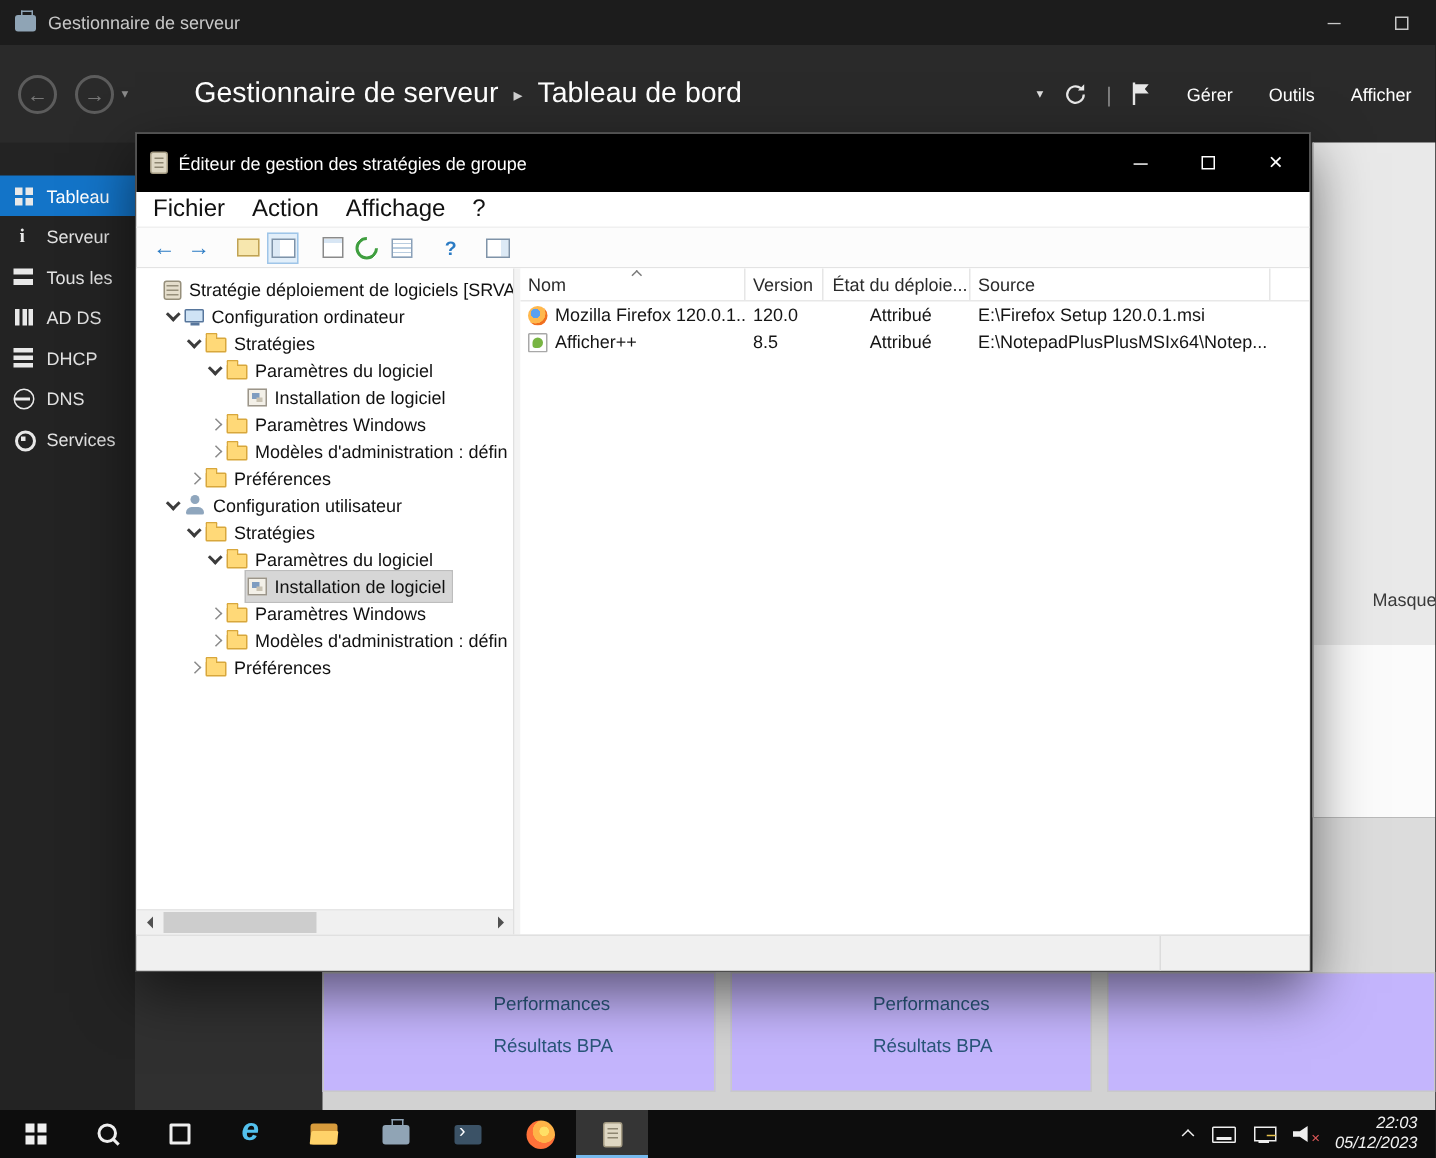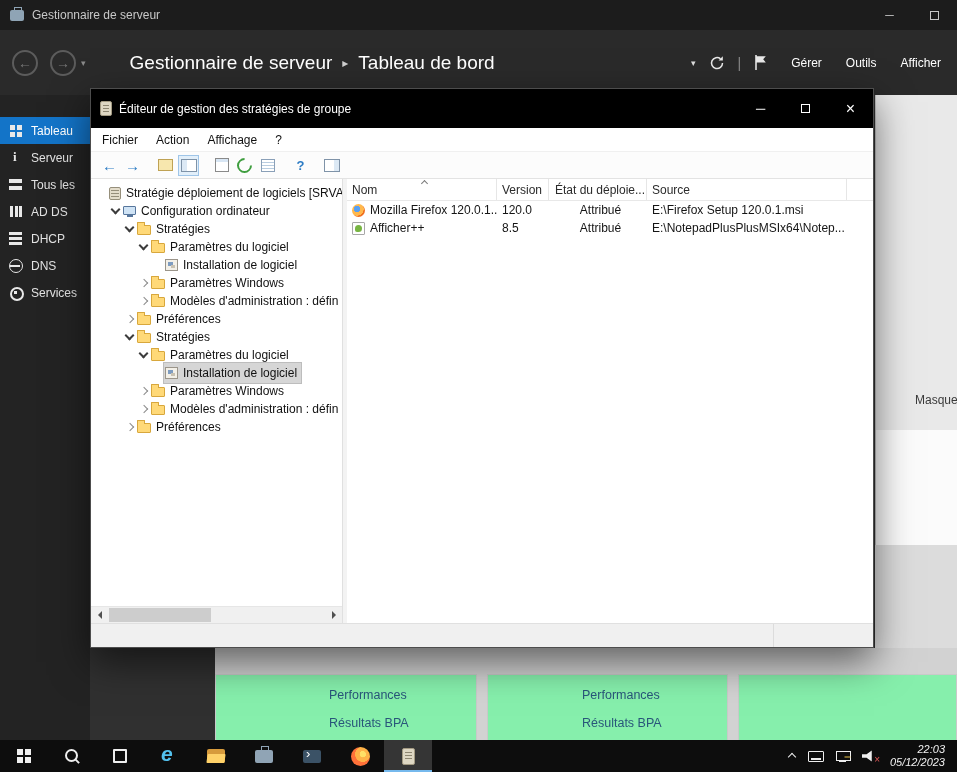--- a/index.html
+++ b/index.html
@@ -45,38 +45,38 @@
   .sb-services-icon::before{content:"";position:absolute;left:1px;top:1px;width:10px;height:10px;border:2px solid #e8e8e8;border-radius:50%;}
   .sb-services-icon::after{content:"";position:absolute;left:5px;top:5px;width:3px;height:3px;background:#e8e8e8;}
 
   
   .sm-content{position:absolute;left:90px;top:95px;width:867px;height:645px;background:#303030;}
   .right-panel-top{position:absolute;left:875px;top:95px;width:82px;height:335px;background:#e9e9e9;border-left:1px solid #c2c2c2;}
   .masque-link{position:absolute;left:39px;top:298px;font-size:12px;color:#3a3a3a;white-space:nowrap;}
   .right-panel-mid{position:absolute;left:875px;top:430px;width:82px;height:115px;background:#fbfbfb;border-left:1px solid #c2c2c2;}
   .right-panel-low{position:absolute;left:875px;top:545px;width:82px;height:103px;background:#dcdcdc;}
   .bottom-band{position:absolute;left:215px;top:648px;width:742px;height:92px;background:#d2d2d2;}
-  .tile{position:absolute;top:0;height:80px;background:#86efac;border:1px solid #c9c9c9;padding-top:6px;margin-top:26px;}
+  .tile{position:absolute;top:0;height:80px;background:#c4b5fd;border:1px solid #c9c9c9;padding-top:6px;}
   .tile-a{left:0;width:262px;padding-left:113px;}
   .tile-b{left:272px;width:241px;padding-left:94px;}
   .tile-c{left:523px;width:219px;}
   .tile-link{height:28px;line-height:28px;font-size:12.5px;color:#29567a;white-space:nowrap;}
 
   
   .gpo-window{position:absolute;left:90px;top:88px;width:784px;height:560px;background:#fff;border:1px solid #4d4d4d;
     box-shadow:0 14px 36px rgba(0,0,0,.55);display:flex;flex-direction:column;z-index:10;}
   .gpo-titlebar{height:39px;background:#000;display:flex;align-items:center;flex:none;}
   .gpo-ticon{width:12px;height:15px;margin-left:9px;background:#ded7c3;border:1px solid #a39a82;border-radius:2px;position:relative;flex:none;}
   .gpo-ticon::before{content:"";position:absolute;left:2px;top:3px;right:2px;height:1px;background:#8d8671;box-shadow:0 3px #8d8671,0 6px #8d8671;}
   .gpo-title{color:#fff;font-size:12px;margin-left:7px;white-space:nowrap;}
   .gpo-winbtns{margin-left:auto;display:flex;height:100%;}
   .gpo-wbtn{width:45px;display:flex;align-items:center;justify-content:center;color:#fff;font-size:13px;}
   .gpo-wbtn:last-child{font-size:16px;}
   .gpo-menubar{height:24px;background:#fff;display:flex;align-items:center;padding-left:2px;flex:none;border-bottom:1px solid #f0f0f0;}
-  .gpo-menu{font-size:12px;color:#111;padding:0 9px;}
+  .gpo-menu{font-size:16px;color:#111;padding:0 9px;}
   .gpo-toolbar{height:27px;background:#fcfcfc;border-bottom:1px solid #e3e3e3;display:flex;align-items:center;padding-left:8px;gap:2px;flex:none;}
   .gtb-btn{width:21px;height:21px;display:flex;align-items:center;justify-content:center;position:relative;flex:none;}
   .gtb-btn.pressed{background:#e2effa;border:1px solid #9fc5e8;}
   .gtb-btn:nth-child(3){margin-left:10px;}
   .gtb-btn:nth-child(5){margin-left:10px;}
   .gtb-btn:nth-child(8){margin-left:10px;}
   .gtb-btn:nth-child(9){margin-left:8px;}
   .gtb-back-icon::before{content:"←";color:#2b7bc4;font-size:15px;font-weight:bold;}
   .gtb-forward-icon::before{content:"→";color:#2b7bc4;font-size:15px;font-weight:bold;}
   .gtb-up-icon::before{content:"";width:13px;height:10px;background:#f7e7ae;border:1px solid #bfa254;}
@@ -350,20 +350,27 @@
                 <span>Modèles d'administration : défin</span>
               </span>
             </div>
             <div class="tree-row" style="padding-left: 32px;">
               <span class="expander exp-closed"></span>
               <span class="node">
                 <span class="tico tico-folder"></span>
                 <span>Préférences</span>
               </span>
             </div>
+            <div class="tree-row" style="padding-left: 18px;">
+              <span class="expander exp-open"></span>
+              <span class="node">
+                <span class="tico tico-user"></span>
+                <span>Configuration utilisateur</span>
+              </span>
+            </div>
             <div class="tree-row" style="padding-left: 32px;">
               <span class="expander exp-open"></span>
               <span class="node">
                 <span class="tico tico-folder"></span>
                 <span>Stratégies</span>
               </span>
             </div>
             <div class="tree-row" style="padding-left: 46px;">
               <span class="expander exp-open"></span>
               <span class="node">

